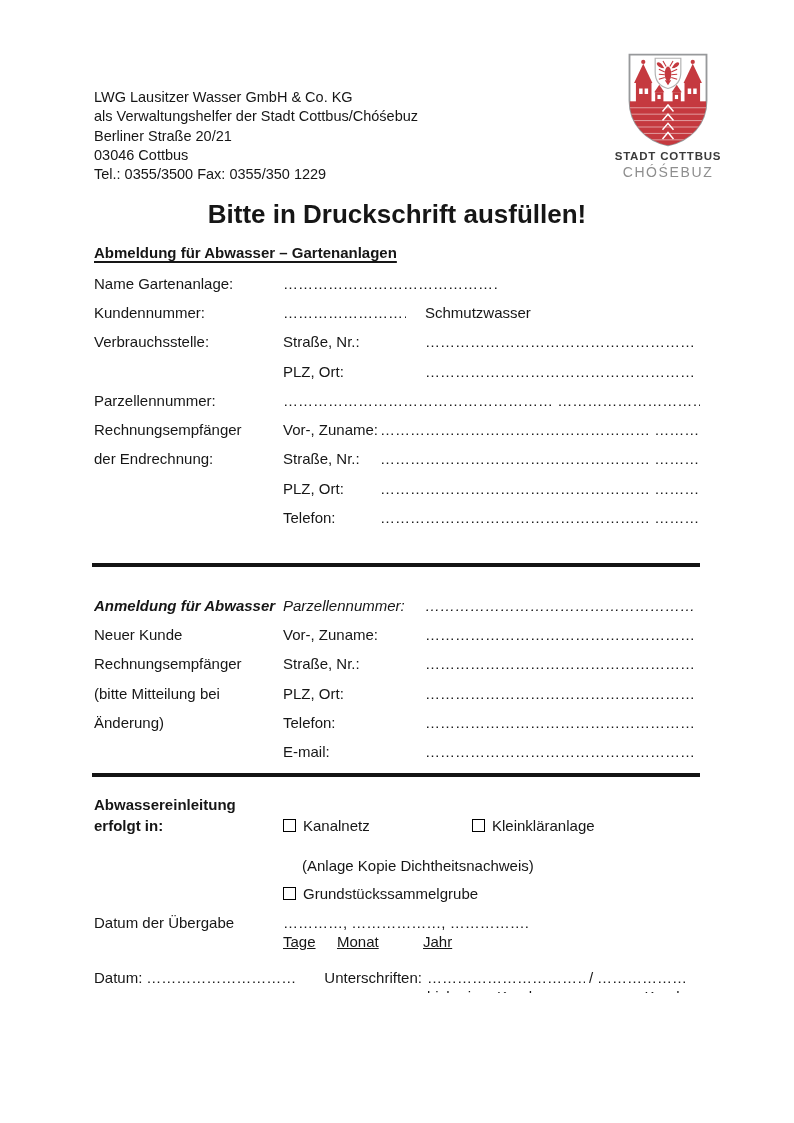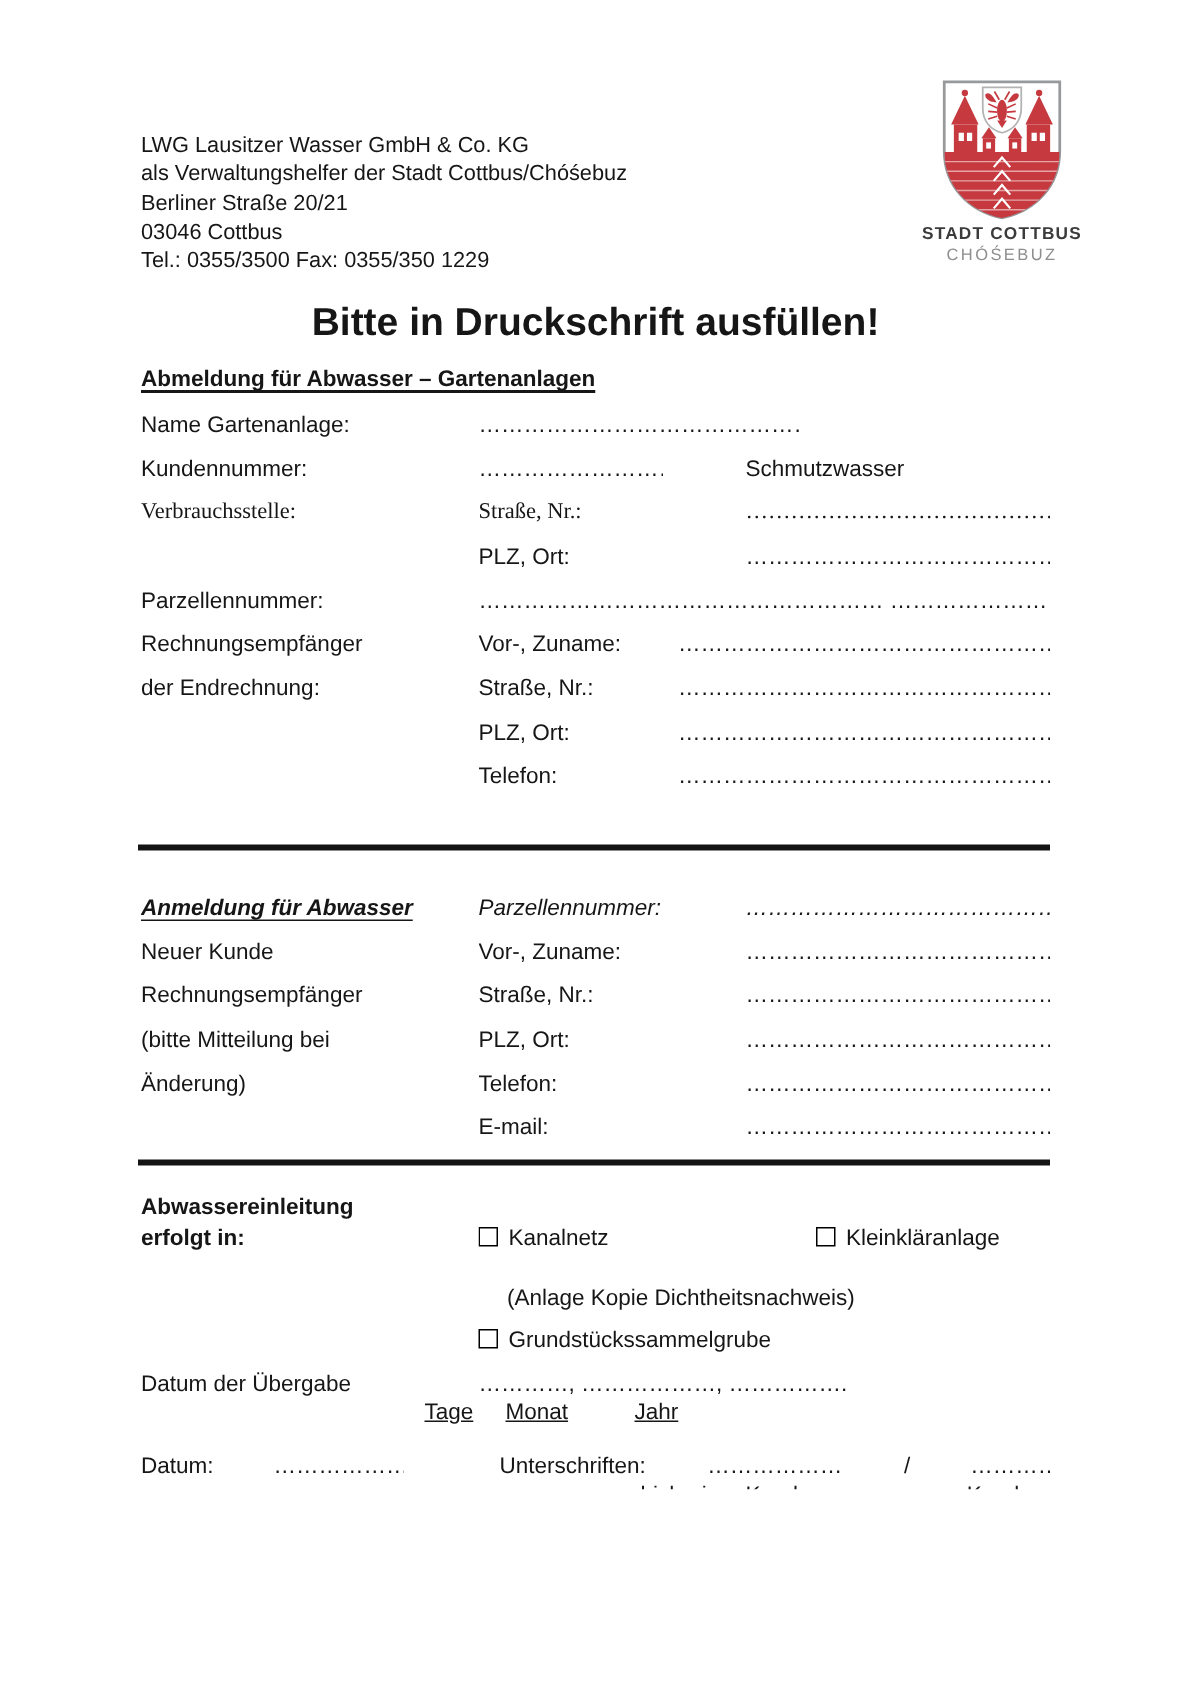--- a/index.html
+++ b/index.html
@@ -1,31 +1,31 @@
 <!DOCTYPE html>
 <html><head>
 <meta charset="utf-8">
 <style>
   html,body{margin:0;padding:0;background:#ffffff;}
   .page{position:relative;width:794px;height:993px;background:#fff;overflow:hidden;
         font-family:"Liberation Sans",sans-serif;font-size:15px;color:#161616;}
   .abs{position:absolute;}
-  .row{position:absolute;left:94px;width:606px;display:flex;line-height:17px;white-space:nowrap;gap:36px;}
+  .row{position:absolute;left:94px;width:606px;display:flex;line-height:17px;white-space:nowrap;}
   .c1{flex:0 0 189px;width:189px;overflow:hidden;}
   .c2{flex:0 0 142px;width:142px;overflow:hidden;}
   .c2n{flex:0 0 97px;width:97px;overflow:hidden;}
   .dots{flex:1 1 auto;overflow:hidden;white-space:nowrap;}
   .dotsw{display:inline-block;overflow:hidden;white-space:nowrap;height:17px;line-height:17px;vertical-align:bottom;}
   .b{font-weight:bold;}
   .u{text-decoration:underline;text-decoration-thickness:1.5px;text-underline-offset:3px;}
   .divider{position:absolute;left:92px;width:608px;height:3.5px;background:#141414;}
   .cb{display:inline-block;width:11px;height:11px;border:1.8px solid #000;margin-right:7px;vertical-align:-1px;background:#fff;}
   .hdr{line-height:19.3px;font-size:14.5px;}
   .cap1{font-size:11.5px;font-weight:bold;letter-spacing:0.8px;color:#3b3b3b;text-align:center;}
-  .cap2{font-size:11px;letter-spacing:1.6px;color:#8e8e8e;text-align:center;}
+  .cap2{font-size:14px;letter-spacing:1.6px;color:#8e8e8e;text-align:center;}
   .title{width:794px;text-align:center;font-size:26px;font-weight:bold;}
   .sub{font-size:15px;text-decoration:underline;}
 </style>
 </head>
 <body>
 
 <div class="page">
 
   <div class="abs hdr" style="left:94px;top:88px;">
     <div>LWG Lausitzer Wasser GmbH &amp; Co. KG</div>
@@ -106,21 +106,21 @@
 
   <div class="row" style="top:275px;">
     <span class="c1">Name Gartenanlage:</span>
     <span class="dotsw" style="width:215px;">……………………………………………… ……………………………………………… ………………………………………………</span>
   </div>
   <div class="row" style="top:304px;">
     <span class="c1">Kundennummer:</span>
     <span class="dotsw" style="width:123px;">……………………………………………… ……………………………………………… ………………………………………………</span>
     <span style="margin-left:19px;">Schmutzwasser</span>
   </div>
-  <div class="row" style="top:333px;font-family:Liberation Serif, serif;">
+  <div class="row" style="top:333px;">
     <span class="c1">Verbrauchsstelle:</span>
     <span class="c2">Straße, Nr.:</span>
     <span class="dots">……………………………………………… ……………………………………………… ………………………………………………</span>
   </div>
   <div class="row" style="top:363px;">
     <span class="c1"></span>
     <span class="c2">PLZ, Ort:</span>
     <span class="dots">……………………………………………… ……………………………………………… ………………………………………………</span>
   </div>
   <div class="row" style="top:392px;">

